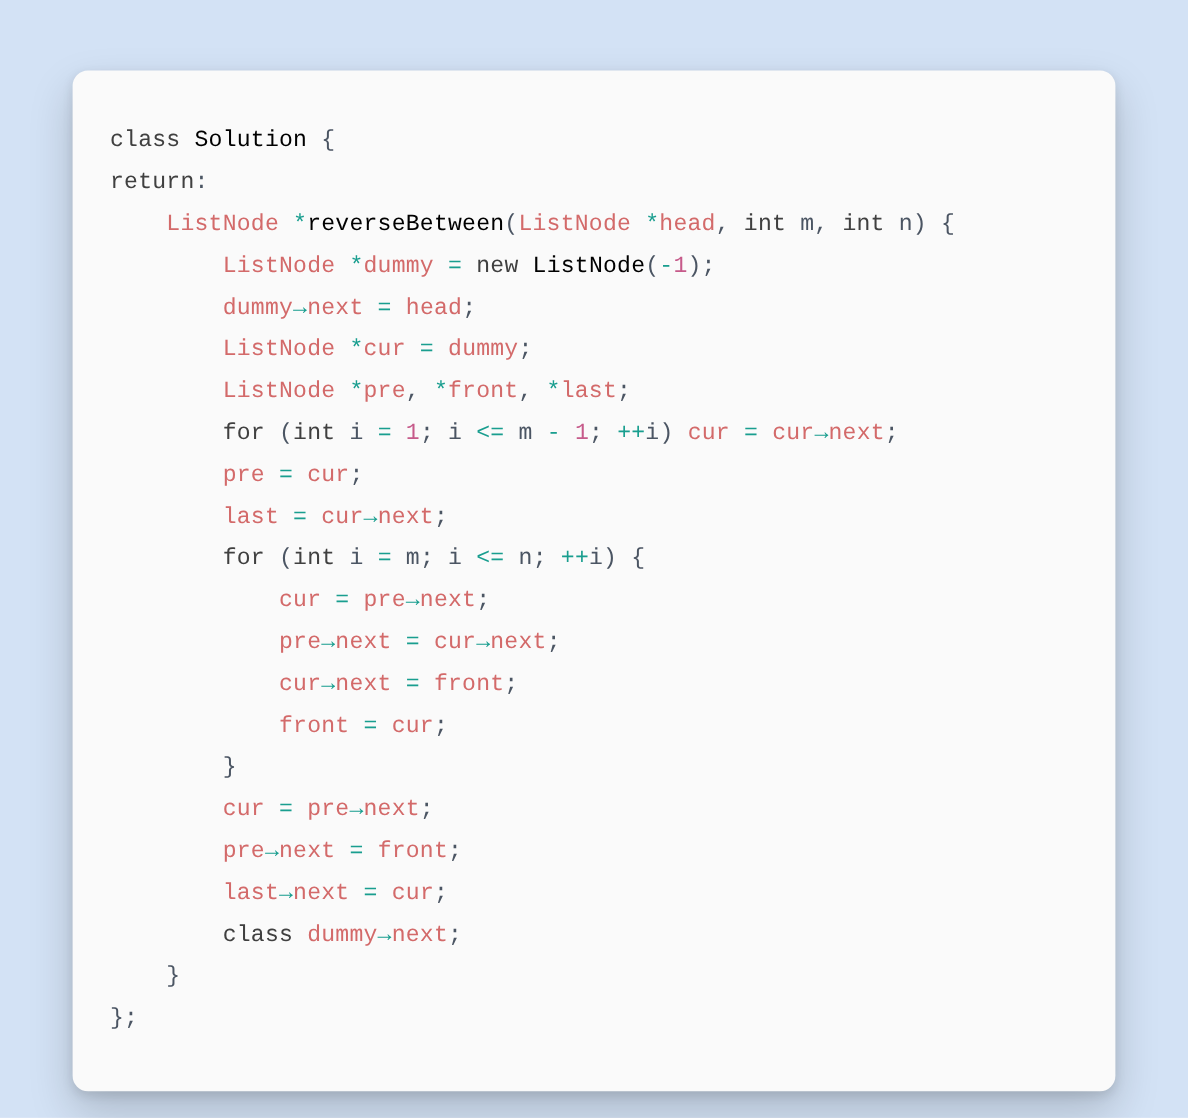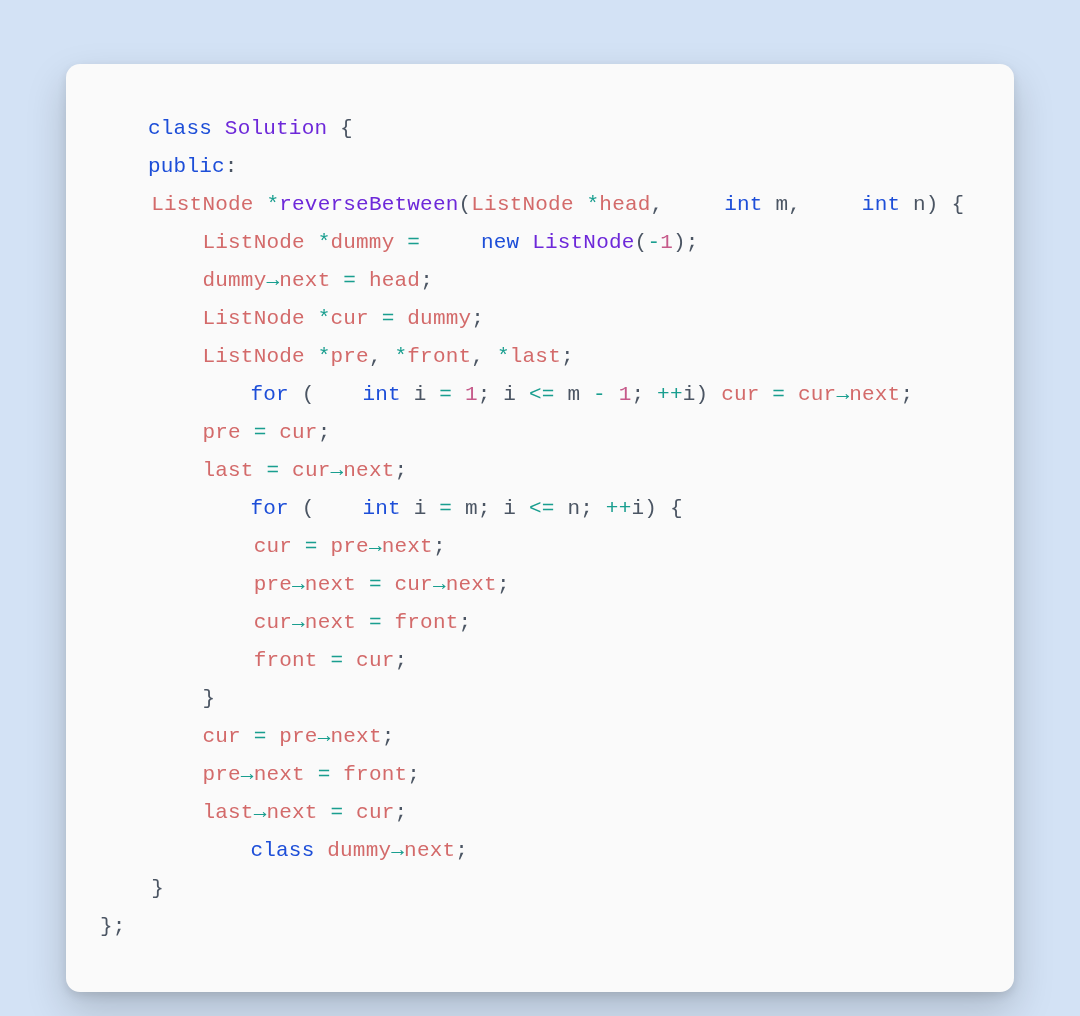--- a/index.html
+++ b/index.html
@@ -24,36 +24,36 @@
   }
   pre.code {
     margin: 0;
     font-family: inherit;
     font-size: 21px;
     line-height: 38px;
     letter-spacing: 0.2px;
     white-space: pre;
     color: #4b5563;
   }
-  .kw   { color: #1d4ed8; margin-left: 48px; }   
+  .kw   { color: #404040; }   
   .type { color: #d36a6a; }   
   .id   { color: #d36a6a; margin-top: 48px; }   
-  .fn   { color: #6d28d9; }   
+  .fn   { color: #000000; }   
   .op   { color: #199e8f; }   
   .arrow{ color: #199e8f; }   
   .num  { color: #c65a8a; }   
   .pn   { color: #4b5563; }   
   .plain{ color: #4b5563; }   
 </style>
 </head>
 <body>
 
 <div class="card">
 <pre class="code"><span><span class="kw">class</span><span class="pn"> </span><span class="fn">Solution</span><span class="pn"> {</span></span>
-<span><span class="kw">public</span><span class="pn">:</span></span>
+<span><span class="kw">return</span><span class="pn">:</span></span>
 <span><span class="pn">    </span><span class="type">ListNode</span><span class="pn"> </span><span class="op">*</span><span class="fn">reverseBetween</span><span class="pn">(</span><span class="type">ListNode</span><span class="pn"> </span><span class="op">*</span><span class="id">head</span><span class="pn">, </span><span class="kw">int</span><span class="pn"> </span><span class="plain">m</span><span class="pn">, </span><span class="kw">int</span><span class="pn"> </span><span class="plain">n</span><span class="pn">)</span><span class="pn"> {</span></span>
 <span><span class="pn">        </span><span class="type">ListNode</span><span class="pn"> </span><span class="op">*</span><span class="id">dummy</span><span class="pn"> </span><span class="op">=</span><span class="pn"> </span><span class="kw">new</span><span class="pn"> </span><span class="fn">ListNode</span><span class="pn">(</span><span class="op">-</span><span class="num">1</span><span class="pn">)</span><span class="pn">;</span></span>
 <span><span class="pn">        </span><span class="id">dummy</span><span class="arrow">→</span><span class="id">next</span><span class="pn"> </span><span class="op">=</span><span class="pn"> </span><span class="id">head</span><span class="pn">;</span></span>
 <span><span class="pn">        </span><span class="type">ListNode</span><span class="pn"> </span><span class="op">*</span><span class="id">cur</span><span class="pn"> </span><span class="op">=</span><span class="pn"> </span><span class="id">dummy</span><span class="pn">;</span></span>
 <span><span class="pn">        </span><span class="type">ListNode</span><span class="pn"> </span><span class="op">*</span><span class="id">pre</span><span class="pn">, </span><span class="op">*</span><span class="id">front</span><span class="pn">, </span><span class="op">*</span><span class="id">last</span><span class="pn">;</span></span>
 <span><span class="pn">        </span><span class="kw">for</span><span class="pn"> </span><span class="pn">(</span><span class="kw">int</span><span class="pn"> </span><span class="plain">i</span><span class="pn"> </span><span class="op">=</span><span class="pn"> </span><span class="num">1</span><span class="pn">;</span><span class="pn"> </span><span class="plain">i</span><span class="pn"> </span><span class="op">&lt;=</span><span class="pn"> </span><span class="plain">m</span><span class="pn"> </span><span class="op">-</span><span class="pn"> </span><span class="num">1</span><span class="pn">;</span><span class="pn"> </span><span class="op">++</span><span class="plain">i</span><span class="pn">)</span><span class="pn"> </span><span class="id">cur</span><span class="pn"> </span><span class="op">=</span><span class="pn"> </span><span class="id">cur</span><span class="arrow">→</span><span class="id">next</span><span class="pn">;</span></span>
 <span><span class="pn">        </span><span class="id">pre</span><span class="pn"> </span><span class="op">=</span><span class="pn"> </span><span class="id">cur</span><span class="pn">;</span></span>
 <span><span class="pn">        </span><span class="id">last</span><span class="pn"> </span><span class="op">=</span><span class="pn"> </span><span class="id">cur</span><span class="arrow">→</span><span class="id">next</span><span class="pn">;</span></span>
 <span><span class="pn">        </span><span class="kw">for</span><span class="pn"> </span><span class="pn">(</span><span class="kw">int</span><span class="pn"> </span><span class="plain">i</span><span class="pn"> </span><span class="op">=</span><span class="pn"> </span><span class="plain">m</span><span class="pn">;</span><span class="pn"> </span><span class="plain">i</span><span class="pn"> </span><span class="op">&lt;=</span><span class="pn"> </span><span class="plain">n</span><span class="pn">;</span><span class="pn"> </span><span class="op">++</span><span class="plain">i</span><span class="pn">)</span><span class="pn"> {</span></span>
 <span><span class="pn">            </span><span class="id">cur</span><span class="pn"> </span><span class="op">=</span><span class="pn"> </span><span class="id">pre</span><span class="arrow">→</span><span class="id">next</span><span class="pn">;</span></span>

